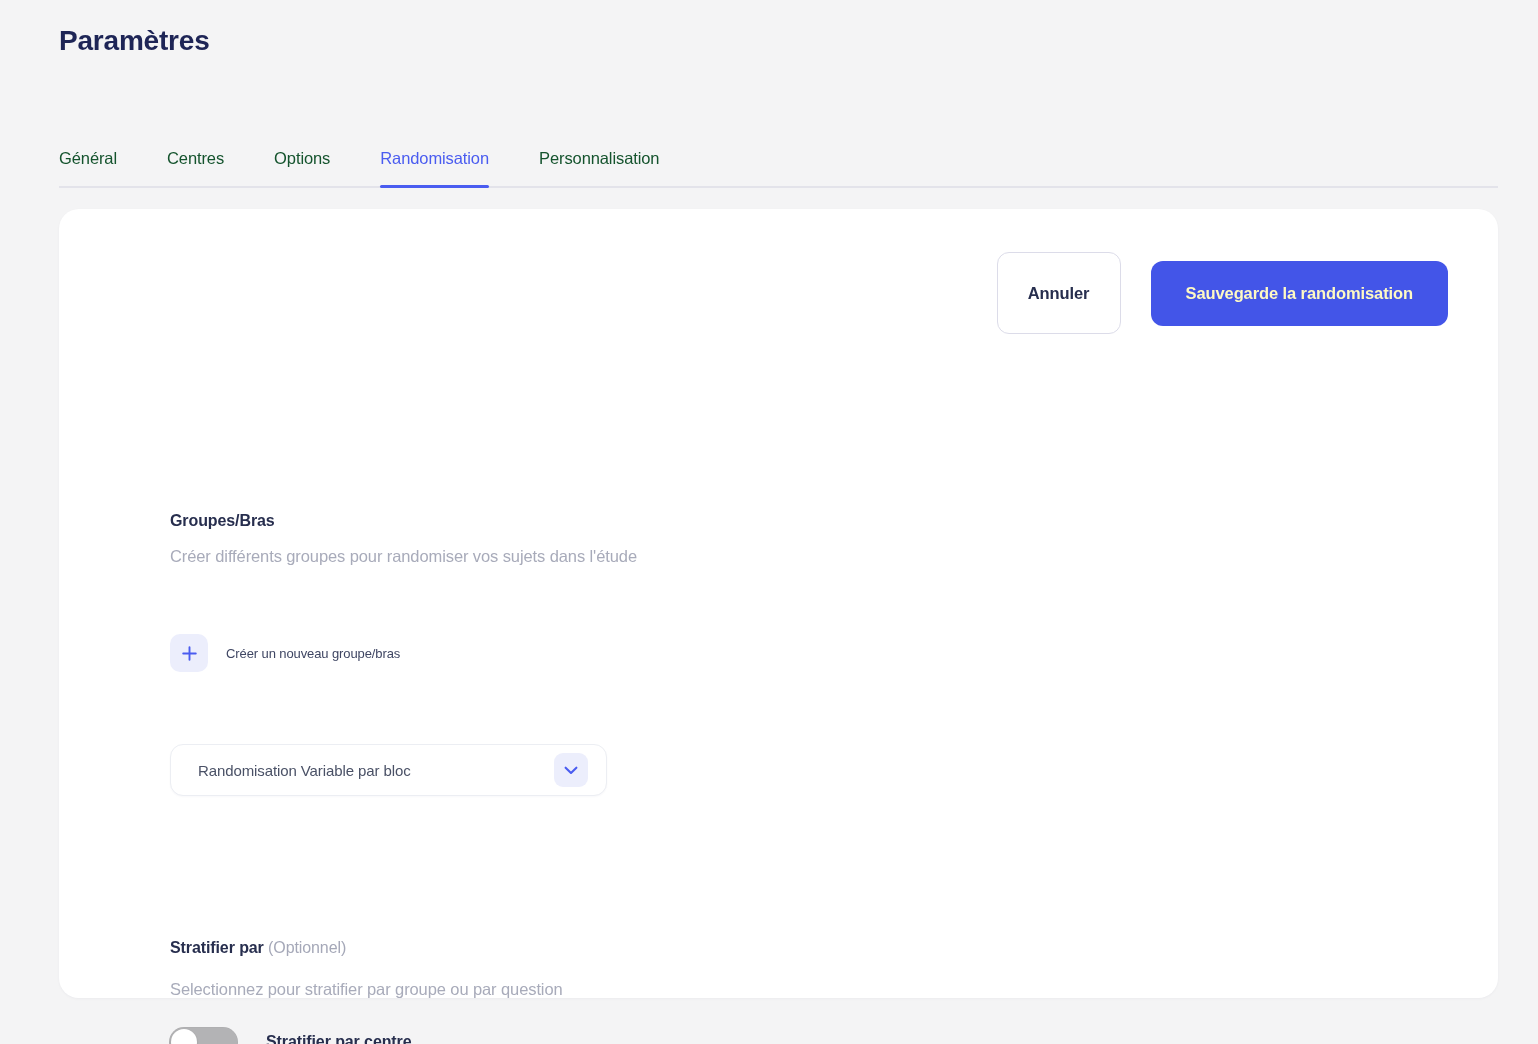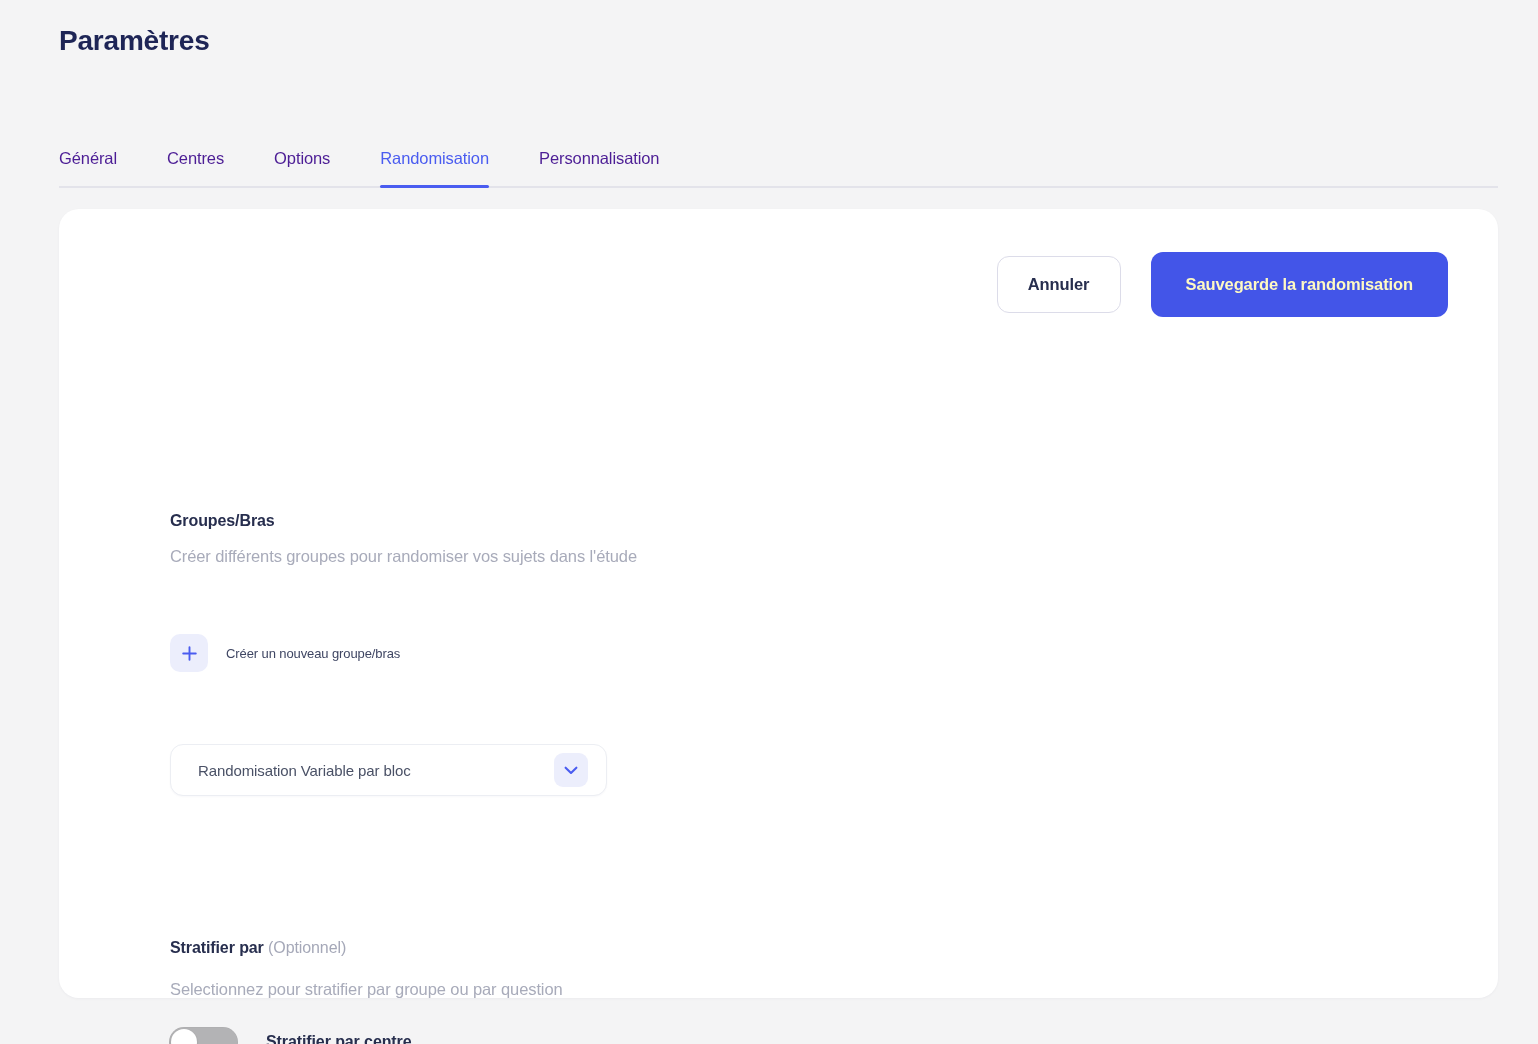--- a/index.html
+++ b/index.html
@@ -37,21 +37,21 @@
   }
   .tabs {
     display: flex;
     align-items: flex-end;
     gap: 0px;
     border-bottom: 2px solid #e3e3ea;
     height: 58px;
   }
   .tab {
     font-size: 16.5px;
-    color: #4c1d95;
+    color: #14532d;
     padding: 0 0 18px 0;
     margin-right: 50px;
     position: relative;
     cursor: pointer;
     white-space: nowrap;
     letter-spacing: -0.1px;
   }
   .tab:last-child { margin-right: 0; }
   .tab.active {
     color: #4a5cf0;
@@ -82,21 +82,21 @@
   
   .actions {
     position: absolute;
     right: 50px;
     top: 43px;
     display: flex;
     align-items: center;
     gap: 30px;
   }
   .btn-cancel {
-    height: 57px;
+    height: 82px;
     min-width: 124px;
     padding: 0 26px;
     background: #ffffff;
     border: 1.6px solid #dcdce9;
     border-radius: 12px;
     color: #272e4e;
     font-family: "Liberation Sans", sans-serif;
     font-size: 16.5px;
     font-weight: bold;
     cursor: pointer;

